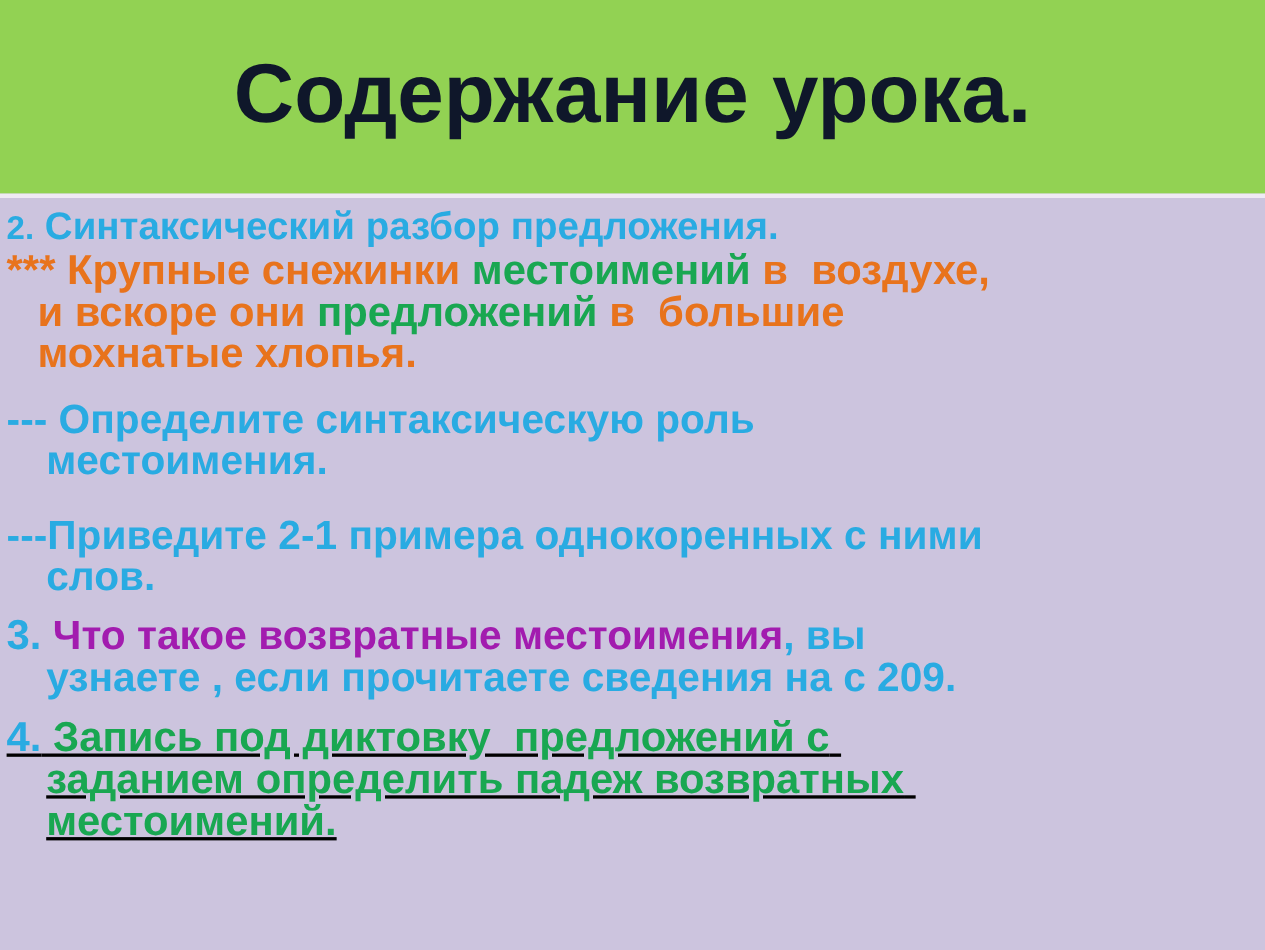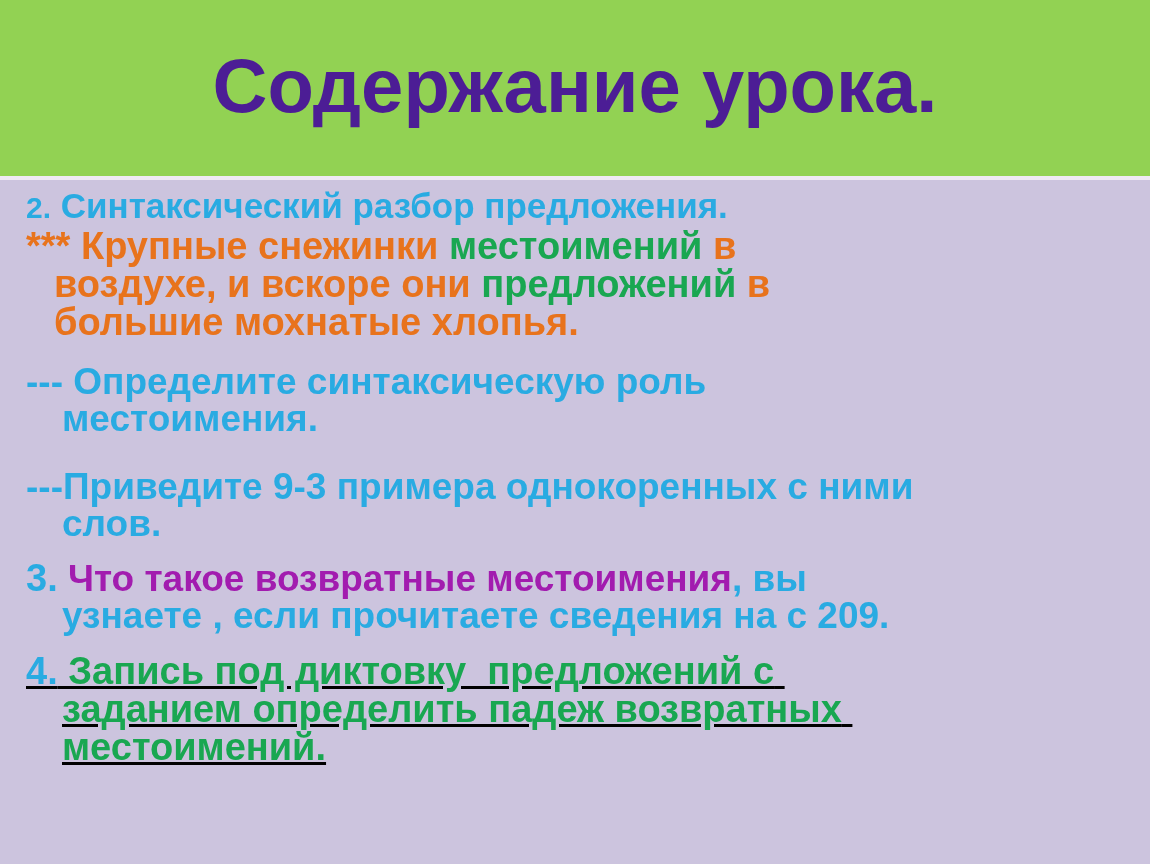--- a/index.html
+++ b/index.html
@@ -30,21 +30,21 @@
     top: 0;
     width: 1150px;
     height: 176px;
     background: #92d253;
     display: flex;
     align-items: center;
     justify-content: center;
     overflow: hidden;
   }
   .title-band .title-text {
-    color: #4c1d95;
+    color: #0f172a;
     font-size: 76px;
     font-weight: bold;
     line-height: 1;
     letter-spacing: 0px;
     white-space: nowrap;
     text-align: center;
     padding-bottom: 4px;
   }
   .band-sep {
     position: absolute;
@@ -55,21 +55,21 @@
     background: #efeaf4;
   }
 
   
   .body-area {
     position: absolute;
     left: 0;
     top: 180px;
     width: 920px;
     height: 684px;
-    padding: 8px 6px 0 26px;
+    padding: 8px 6px 0 6px;
     box-sizing: border-box;
   }
 
   .line {
     font-weight: bold;
     line-height: 1.0;
     white-space: pre-wrap;
     word-break: normal;
   }
 
@@ -107,20 +107,20 @@
 
   <div class="body-area">
 
     <p class="line p-item2"><span class="c-blue num-small">2.</span><span class="c-blue"> Синтаксический разбор предложения.</span></p>
 
     <p class="line p-sentence hang2"><span class="c-orange">***</span><span class="c-orange"> Крупные снежинки </span><span class="c-green">местоимений</span><span class="c-orange"> в  воздухе, и вскоре они </span><span class="c-green">предложений</span><span class="c-orange"> в  большие мохнатые хлопья.</span></p>
 
     <p class="line p-dash first hang3"><span class="c-blue">---</span><span class="c-blue"> Определите синтаксическую роль местоимения.</span></p>
 
 
-    <p class="line p-dash hang3"><span class="c-blue">---</span><span class="c-blue">Приведите 9-3 примера однокоренных с ними слов.</span></p>
+    <p class="line p-dash hang3"><span class="c-blue">---</span><span class="c-blue">Приведите 2-1 примера однокоренных с ними слов.</span></p>
 
     <p class="line p-item3 hang3"><span class="c-blue num">3.</span><span class="c-maroon"> Что такое возвратные местоимения</span><span class="c-blue">, вы узнаете , если прочитаете сведения на с 209.</span></p>
 
     <p class="line p-item4 hang4"><span class="c-blue num">4.</span><span class="c-green"> Запись под диктовку  предложений с заданием определить падеж возвратных местоимений.</span></p>
 
   </div>
 </div>
 
 </body></html>

